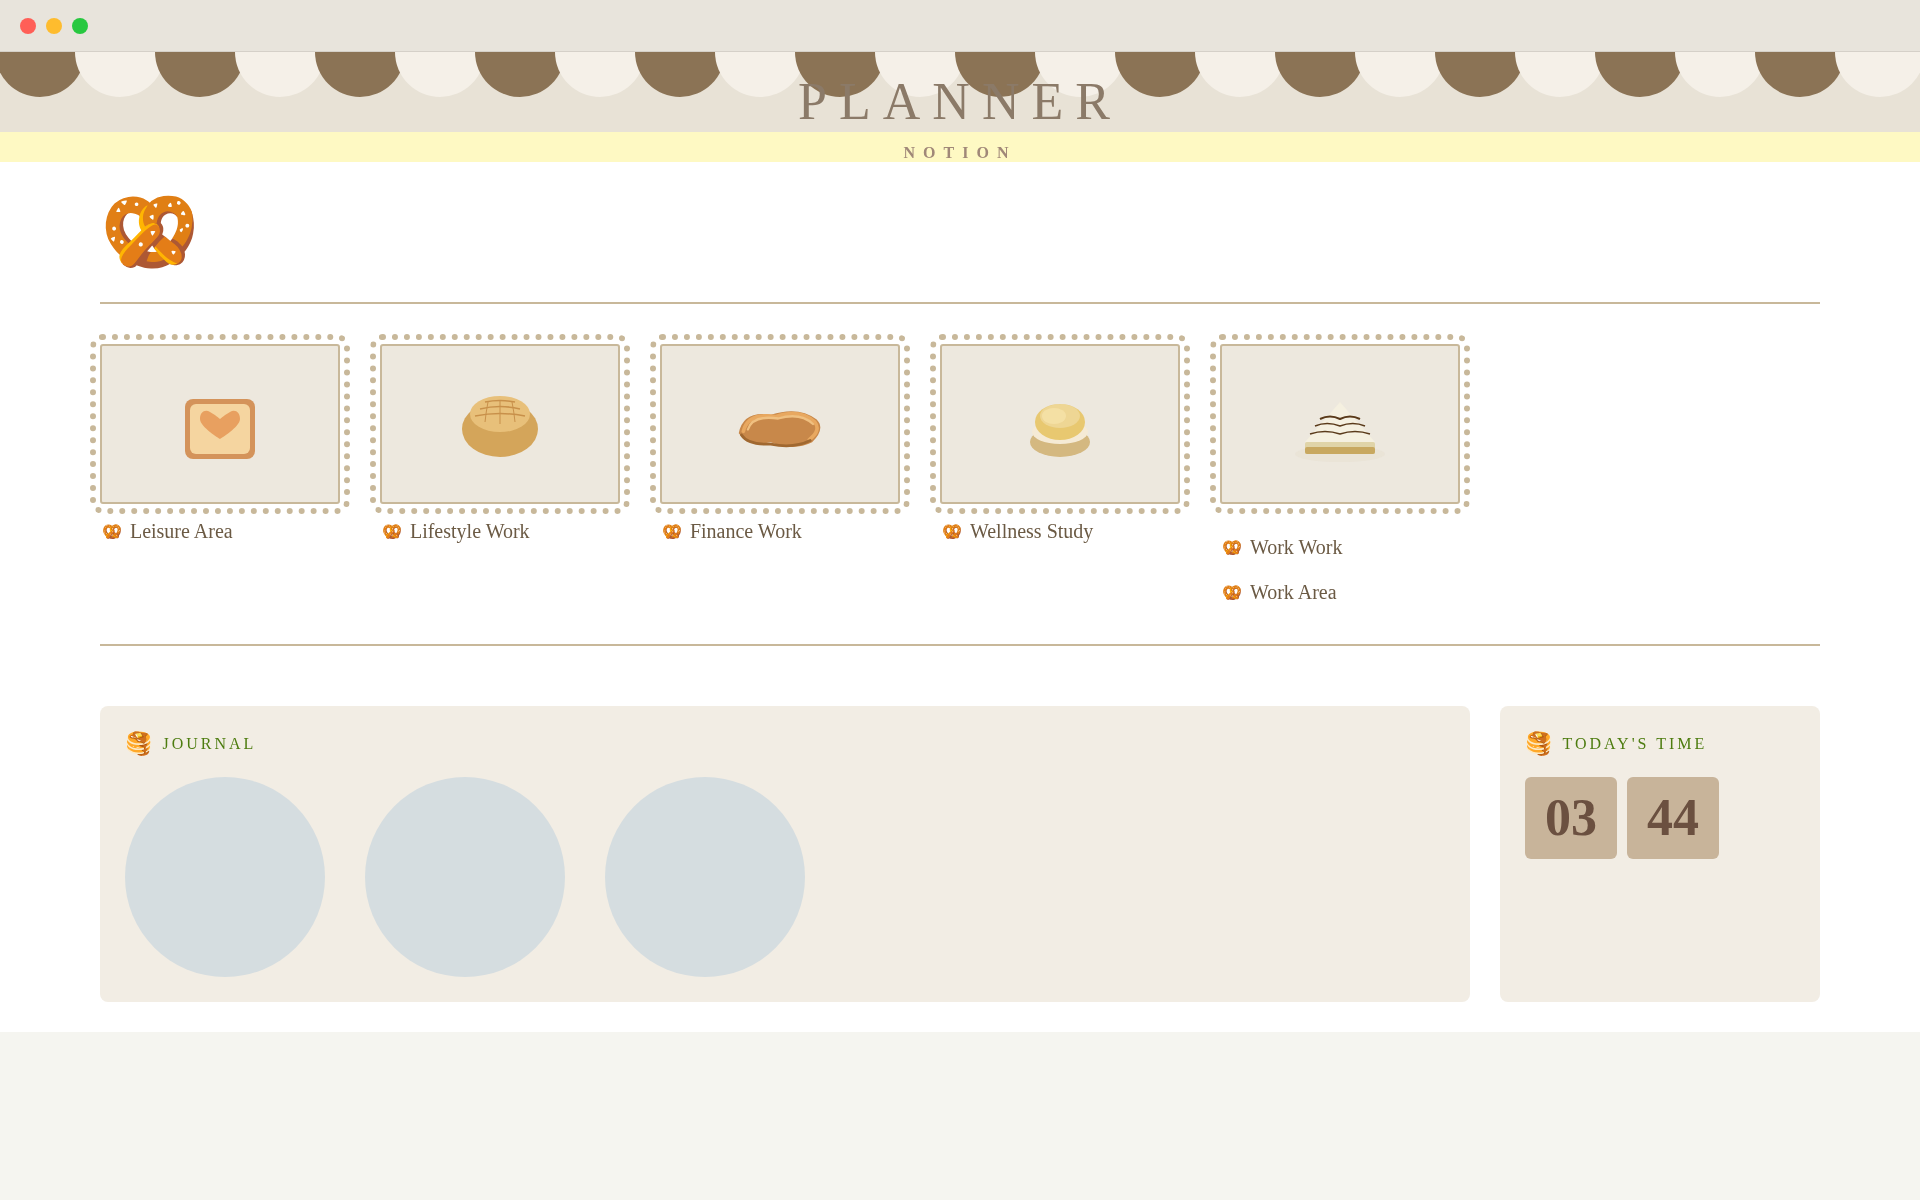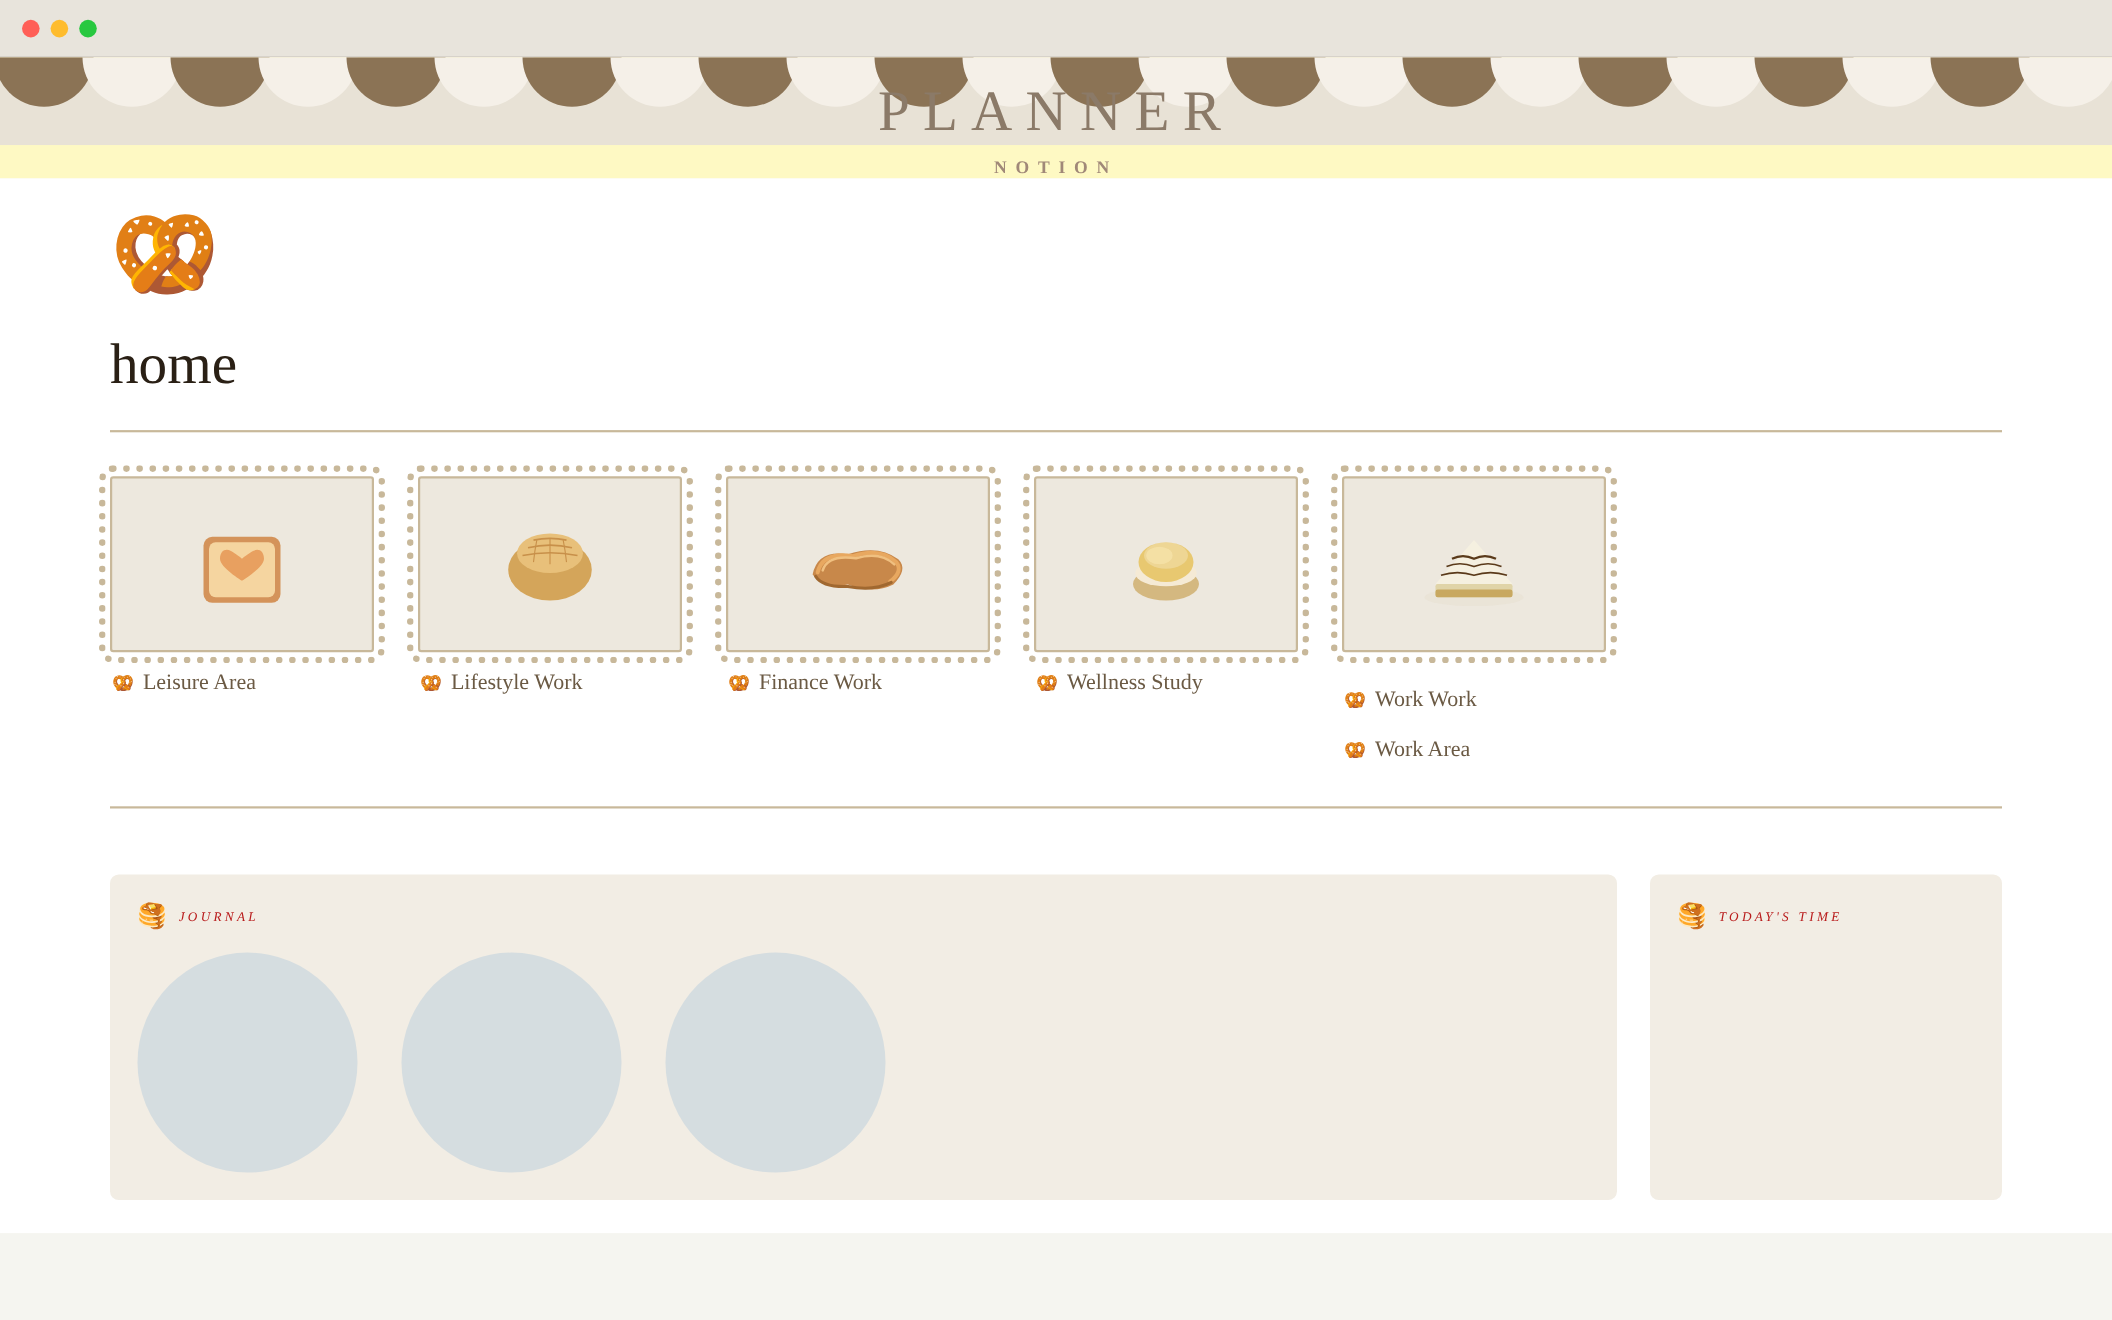--- a/index.html
+++ b/index.html
@@ -184,26 +184,25 @@
       align-items: center;
       gap: 10px;
       margin-bottom: 20px;
     }
 
     .section-header-icon {
       font-size: 22px;
     }
 
     .section-title {
-      font-size: 12px;
+      font-size: 16px;
       letter-spacing: 3px;
-      color: #b91c1c;
+      color: #4d7c0f;
       font-family: Georgia, serif;
       font-weight: 500;
-      font-style: italic;
     }
 
     .journal-circles {
       display: flex;
       gap: 40px;
     }
 
     .journal-circle {
       width: 200px;
       height: 200px;
@@ -309,21 +308,20 @@
     <div class="header-subtitle">NOTION</div>
   </div>
 </div>
 
 <div class="main-content">
 
   <div class="icon-area">
     <span class="pretzel-icon">🥨</span>
   </div>
 
-  <div class="page-title">home</div>
 
   <div class="divider"></div>
 
   <div class="cards-grid">
 
     <div class="card-wrapper">
       <div class="stamp-card">
         <div class="food-svg-container">
 
           <svg width="100" height="80" viewBox="0 0 100 80" xmlns="http://www.w3.org/2000/svg">
@@ -462,17 +460,25 @@
         <div class="journal-circle"></div>
         <div class="journal-circle"></div>
       </div>
     </div>
 
     <div class="time-section">
       <div class="section-header">
         <span class="section-header-icon">🥞</span>
         <span class="section-title">TODAY'S TIME</span>
       </div>
+      <div class="time-numbers">
+        <div class="time-box">
+          <div class="time-digit">03</div>
+        </div>
+        <div class="time-box">
+          <div class="time-digit">44</div>
+        </div>
+      </div>
     </div>
 
   </div>
 
 </div>
 
 </body></html>

